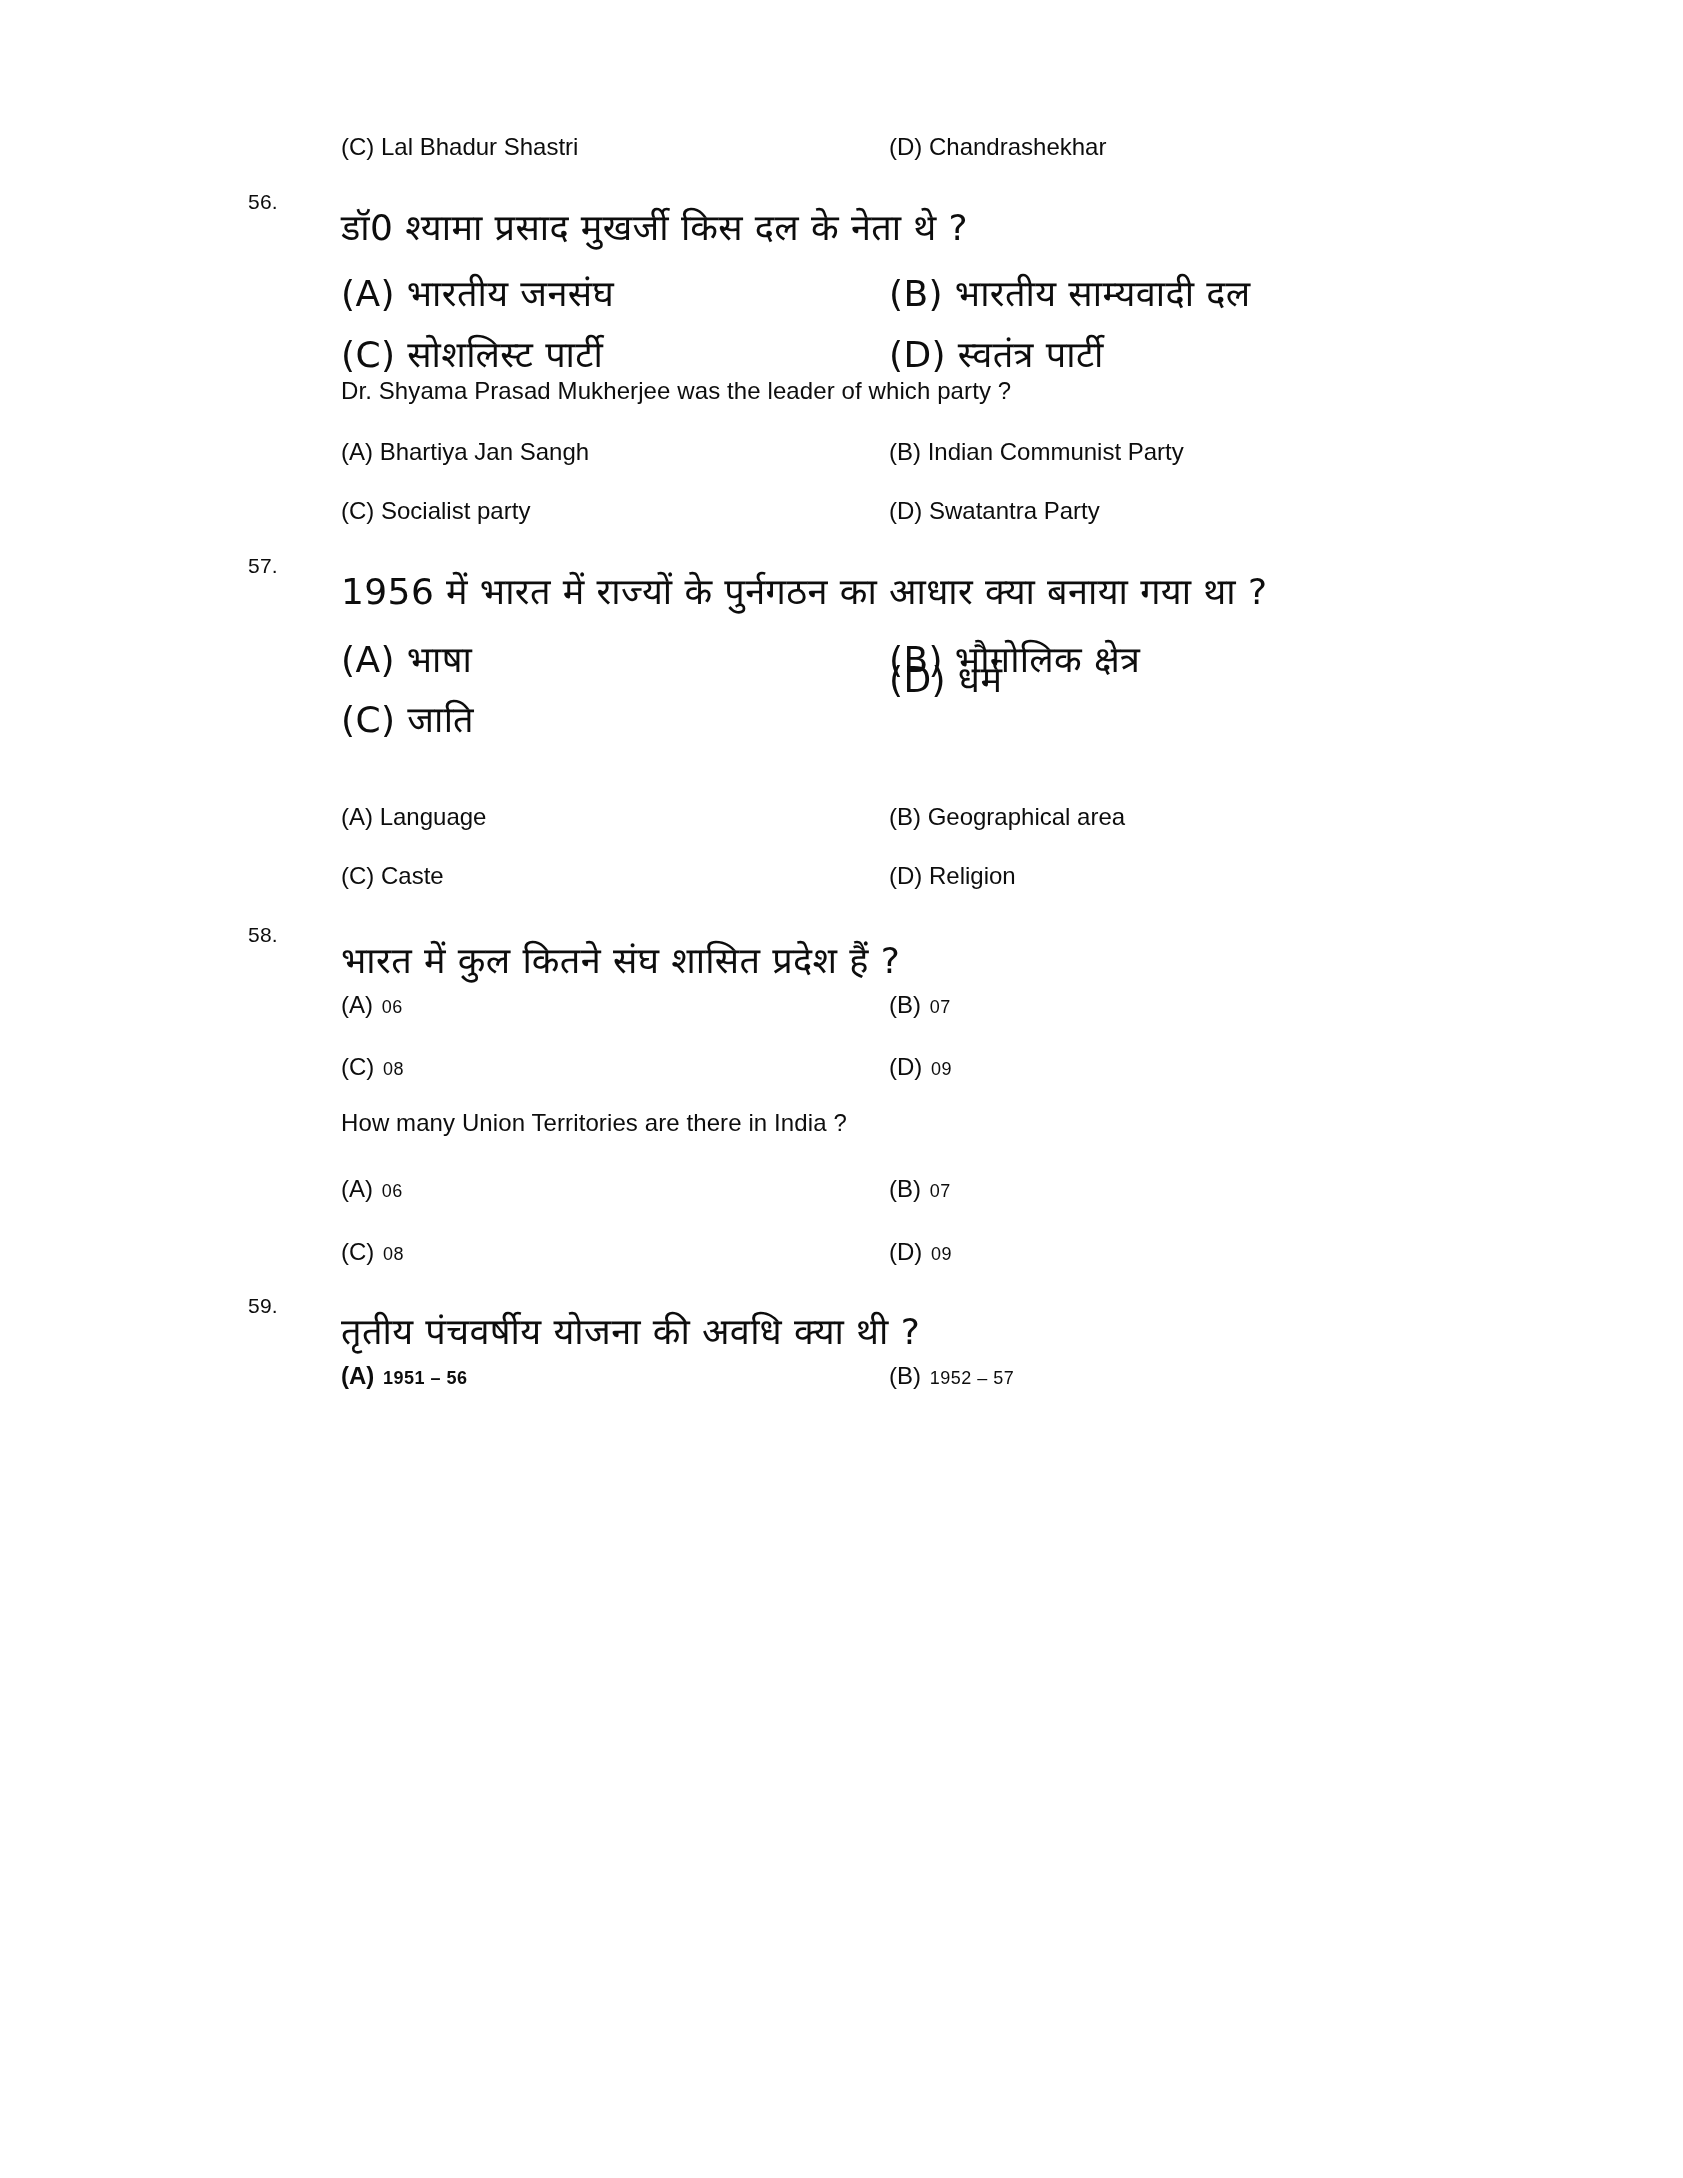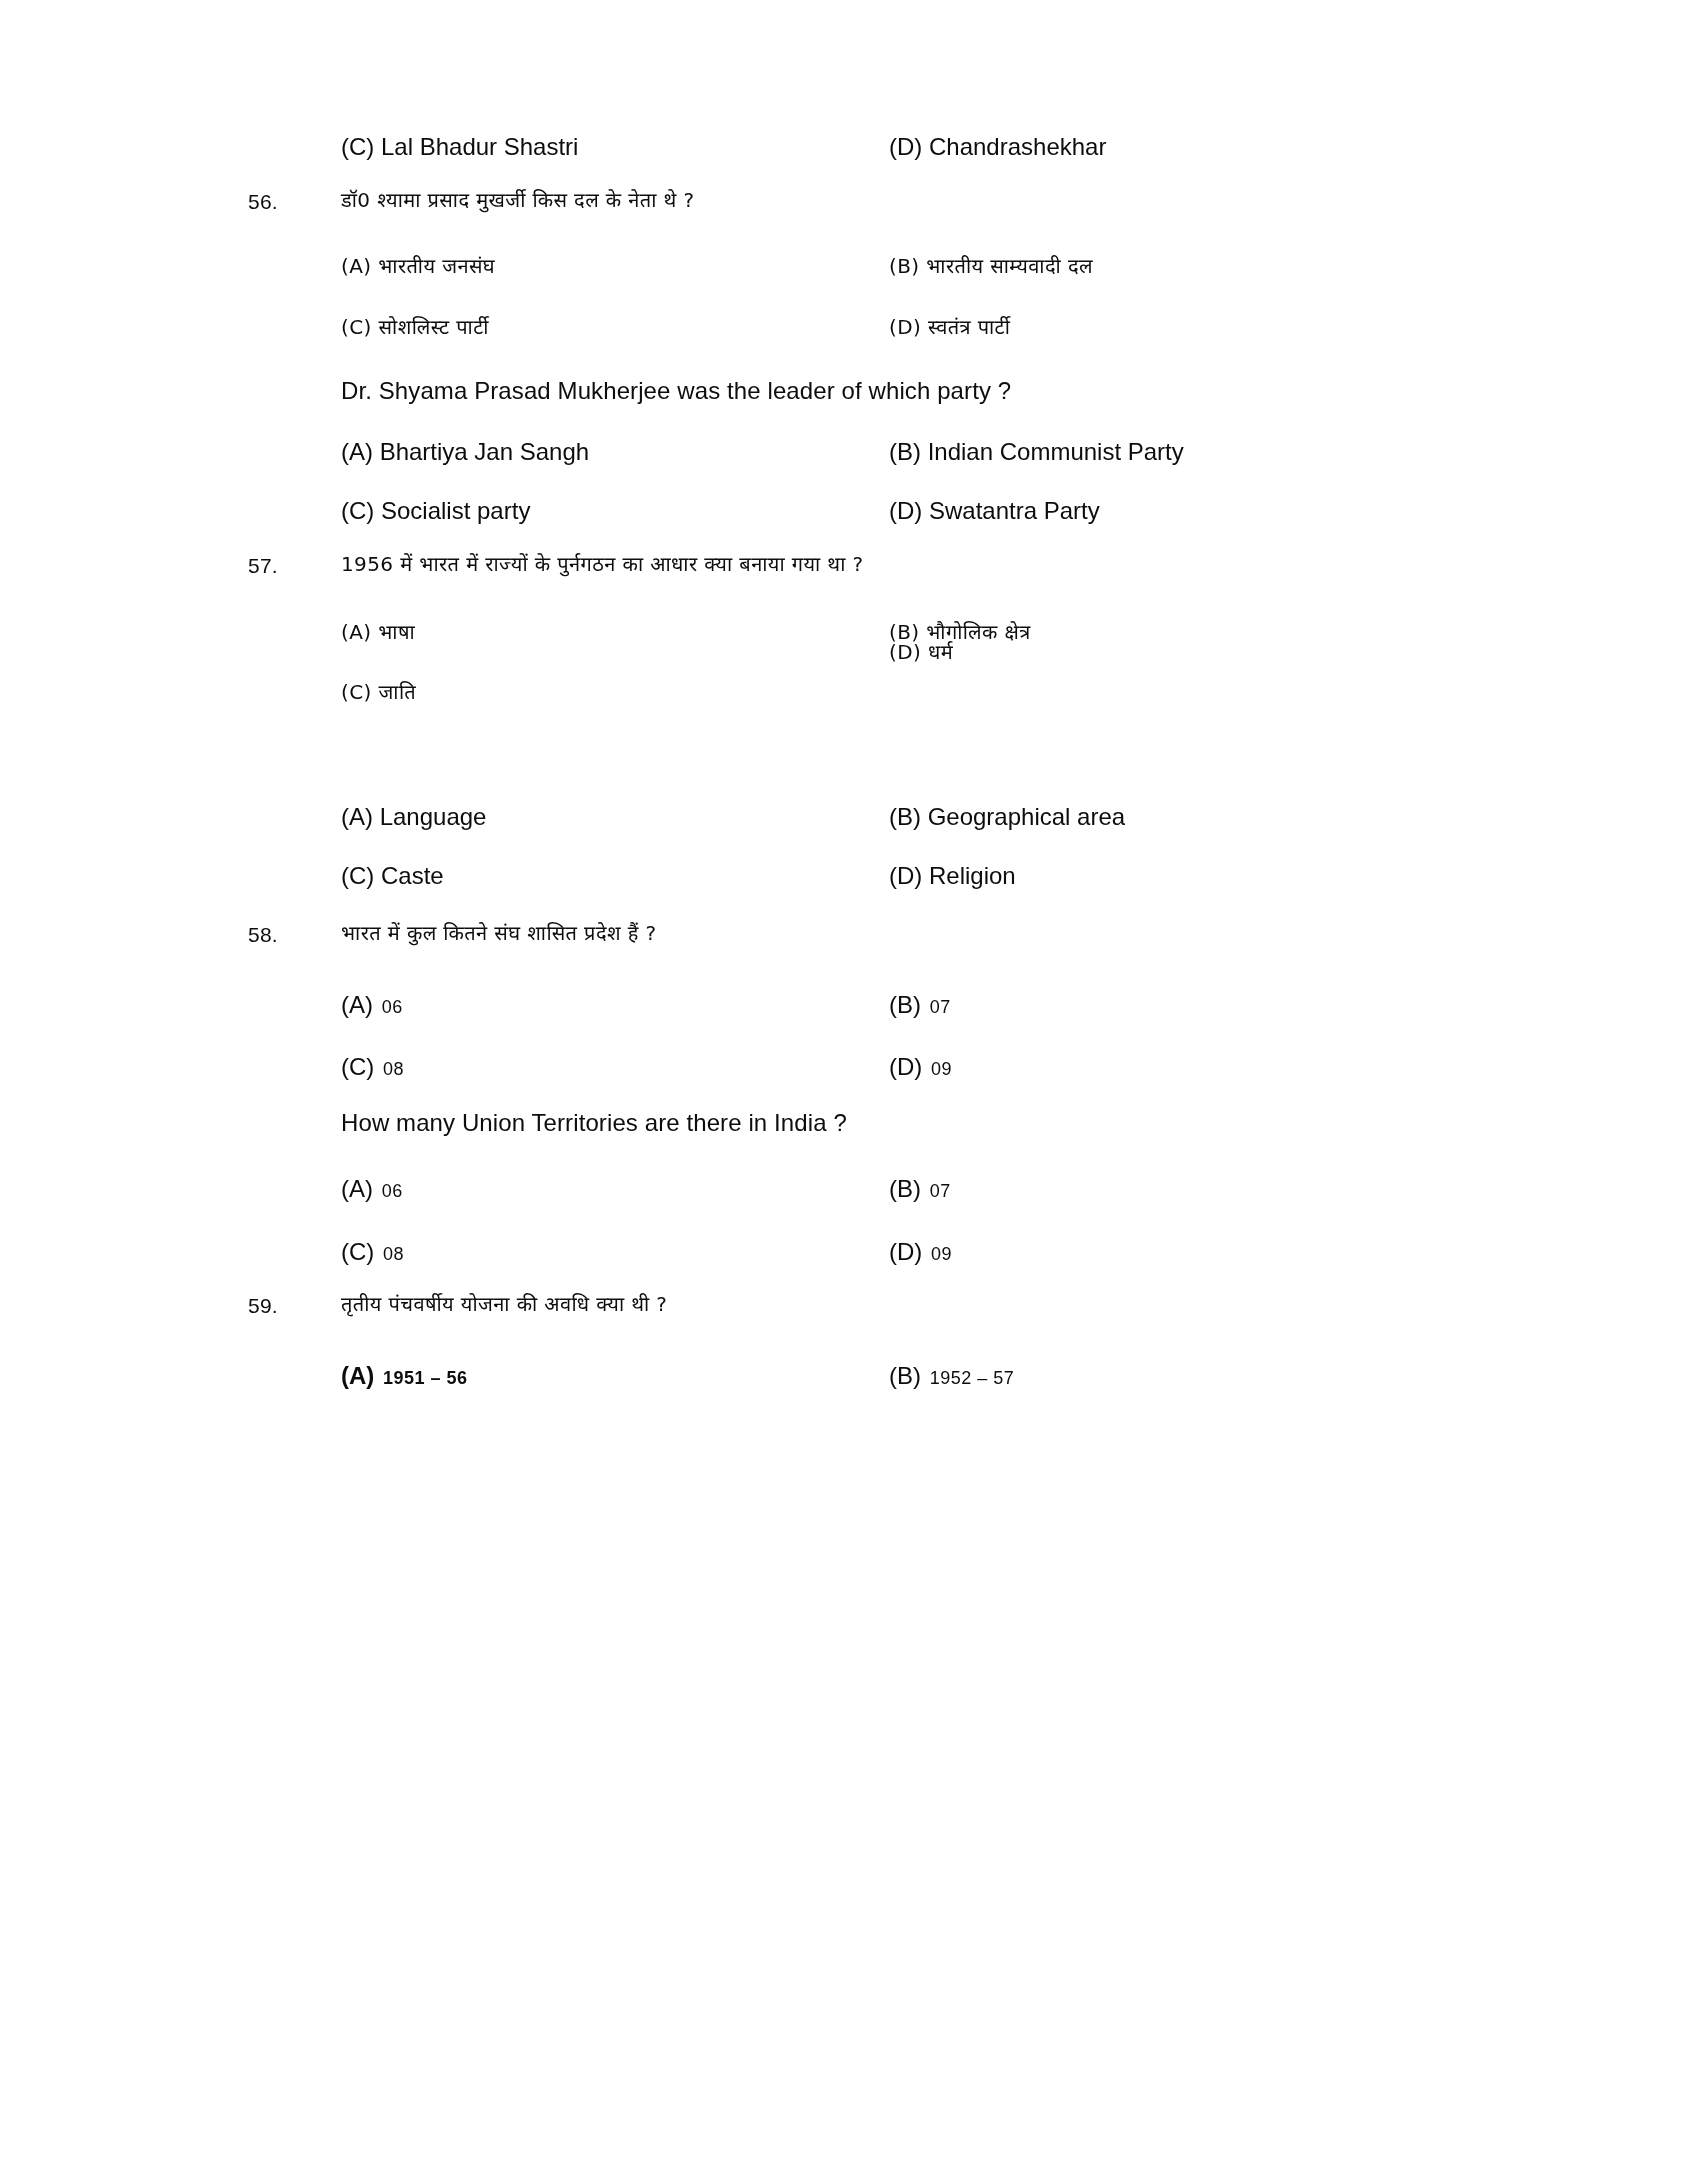--- a/index.html
+++ b/index.html
@@ -53,22 +53,23 @@
 
   .opt-right {
     position: absolute;
     left: 889px;
     font-size: 31px;
   }
 
   
   .hi {
     font-family: "DejaVu Sans", sans-serif;
-    font-size: 20px;
+    font-size: 36px;
     letter-spacing: 0.4px;
+    margin-top: 16px;
   }
 
   .en {
     font-family: "Liberation Sans", sans-serif;
     font-size: 24px;
   }
 
   
   .numval {
     font-size: 18px;

